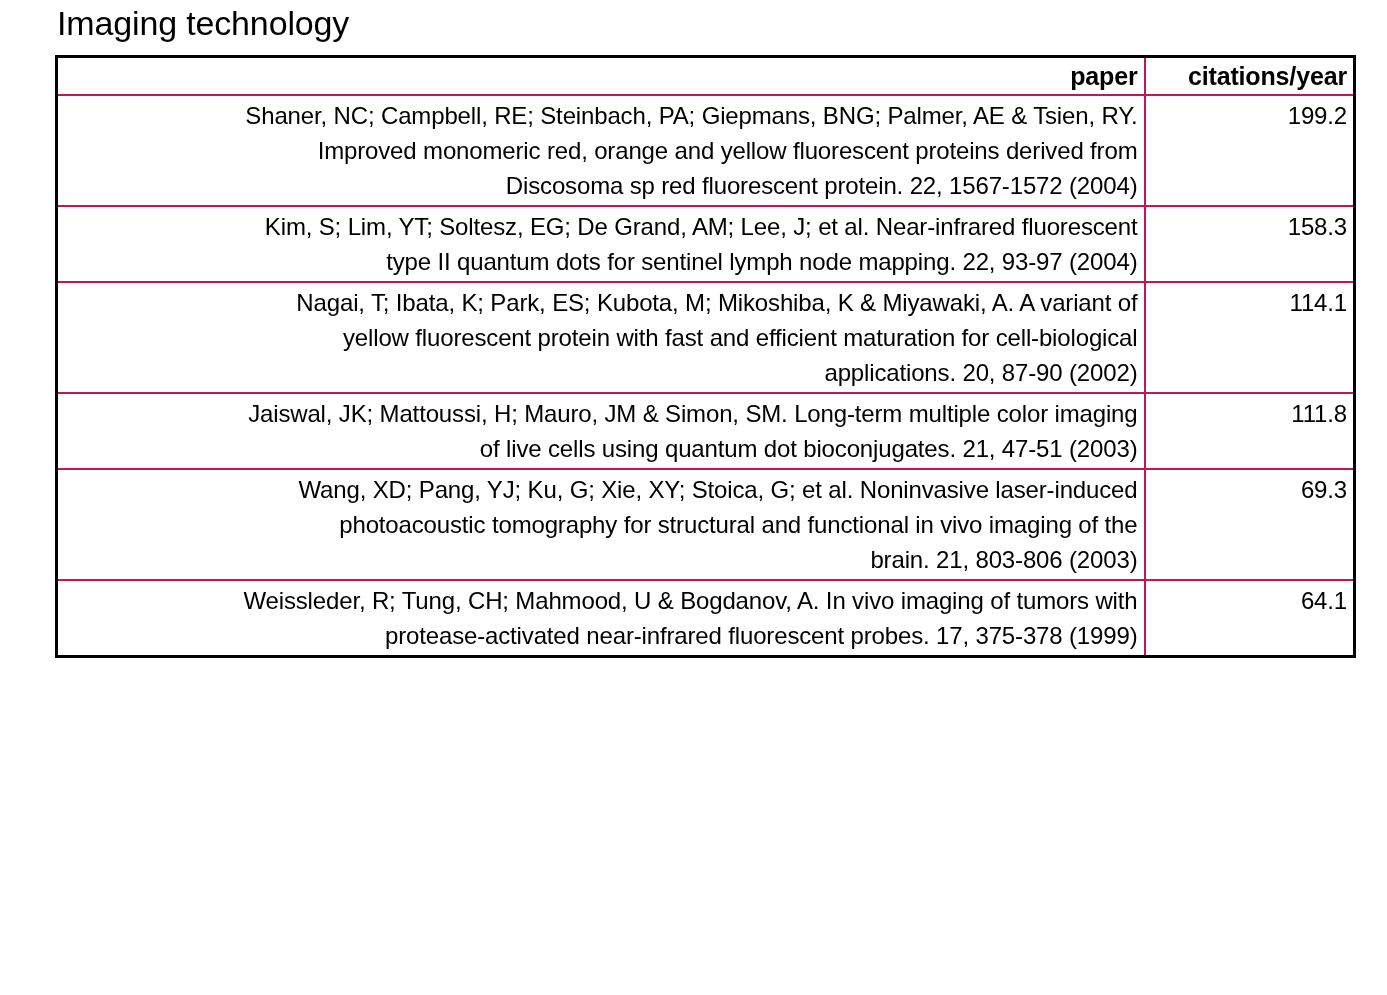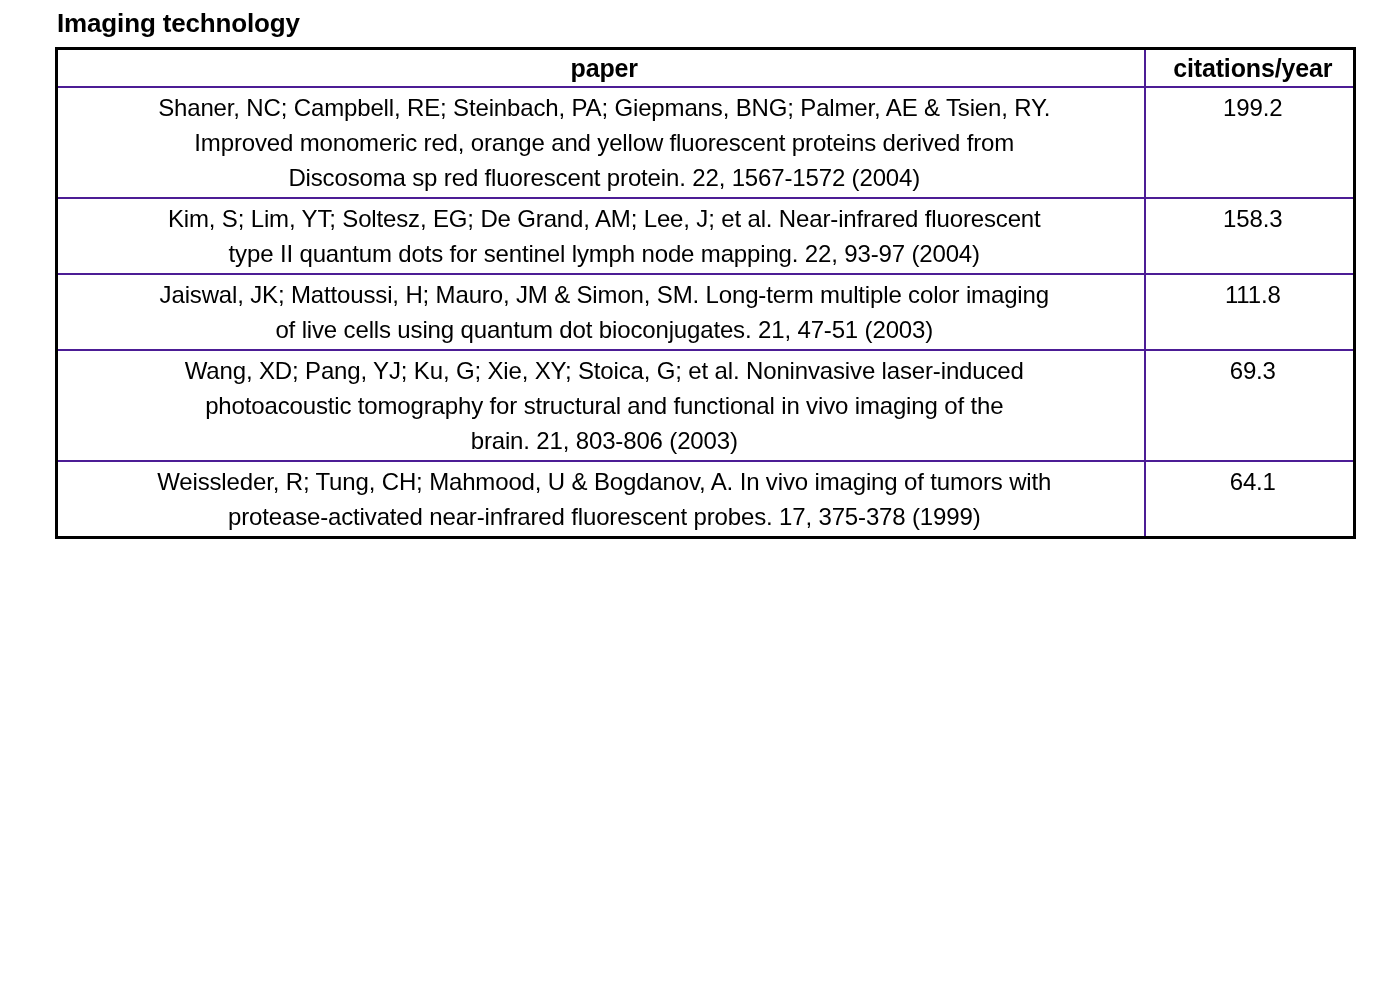--- a/index.html
+++ b/index.html
@@ -11,37 +11,37 @@
   }
   .page {
     width: 1387px;
     height: 995px;
     box-sizing: border-box;
     padding: 8px 0 0 55px;
     background: #ffffff;
     overflow: hidden;
   }
   .page-title {
-    font-size: 26px;
-    font-weight: bold;
+    font-size: 34px;
+    font-weight: normal;
     letter-spacing: -0.15px;
     line-height: 30px;
-    margin: 0 0 9px 2px;
+    margin: 0 0 17px 2px;
   }
   table.citations-table {
     border-collapse: collapse;
     table-layout: fixed;
     width: 1298px;
     border: 3px solid #000000;
   }
   .citations-table th,
   .citations-table td {
-    border: 2px solid #4c1d95;
+    border: 2px solid #be185d;
     vertical-align: top;
-    text-align: center;
+    text-align: right;
     font-size: 24px;
     letter-spacing: -0.15px;
     line-height: 35px;
     padding: 2px 6px 2px 13px;
     overflow: hidden;
   }
   .citations-table th {
     font-size: 25px;
     font-weight: bold;
     line-height: 30px;
@@ -80,20 +80,26 @@
       <td class="citations-cell">199.2</td>
     </tr>
 
 
     <tr>
       <td class="paper-cell">Kim, S; Lim, YT; Soltesz, EG; De Grand, AM; Lee, J; et al. Near-infrared fluorescent
 type II quantum dots for sentinel lymph node mapping. 22, 93-97 (2004)</td>
       <td class="citations-cell">158.3</td>
     </tr>
 
+    <tr>
+      <td class="paper-cell">Nagai, T; Ibata, K; Park, ES; Kubota, M; Mikoshiba, K &amp; Miyawaki, A. A variant of
+yellow fluorescent protein with fast and efficient maturation for cell-biological
+applications. 20, 87-90 (2002)</td>
+      <td class="citations-cell">114.1</td>
+    </tr>
 
     <tr>
       <td class="paper-cell">Jaiswal, JK; Mattoussi, H; Mauro, JM &amp; Simon, SM. Long-term multiple color imaging
 of live cells using quantum dot bioconjugates. 21, 47-51 (2003)</td>
       <td class="citations-cell">111.8</td>
     </tr>
 
 
 
     <tr>

